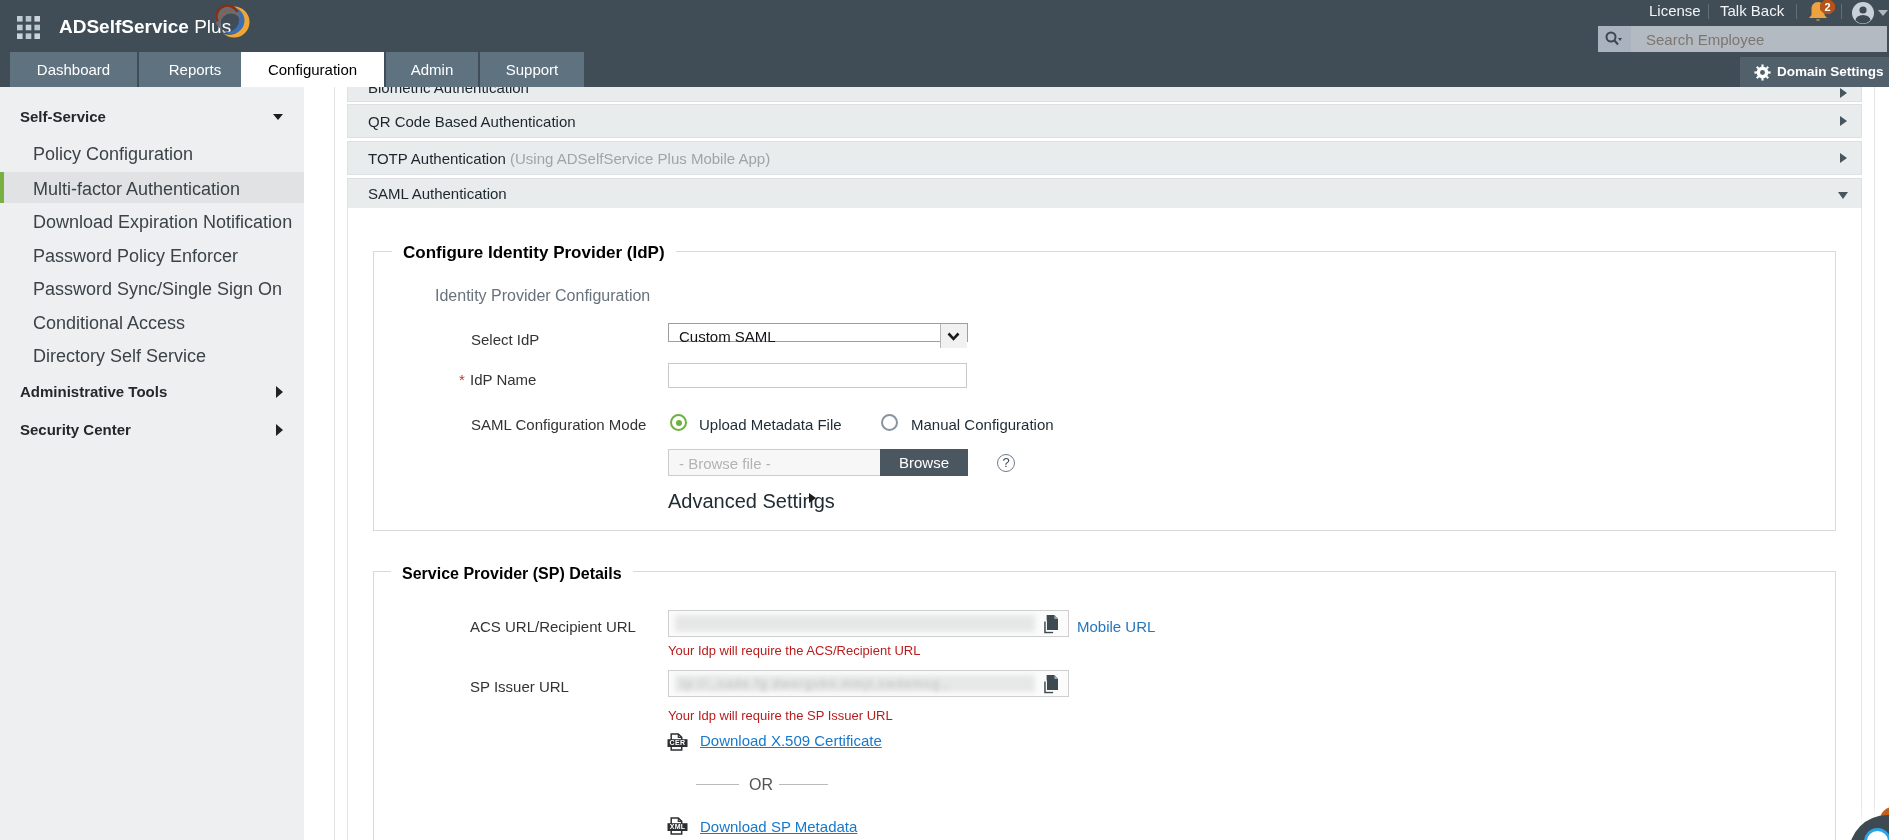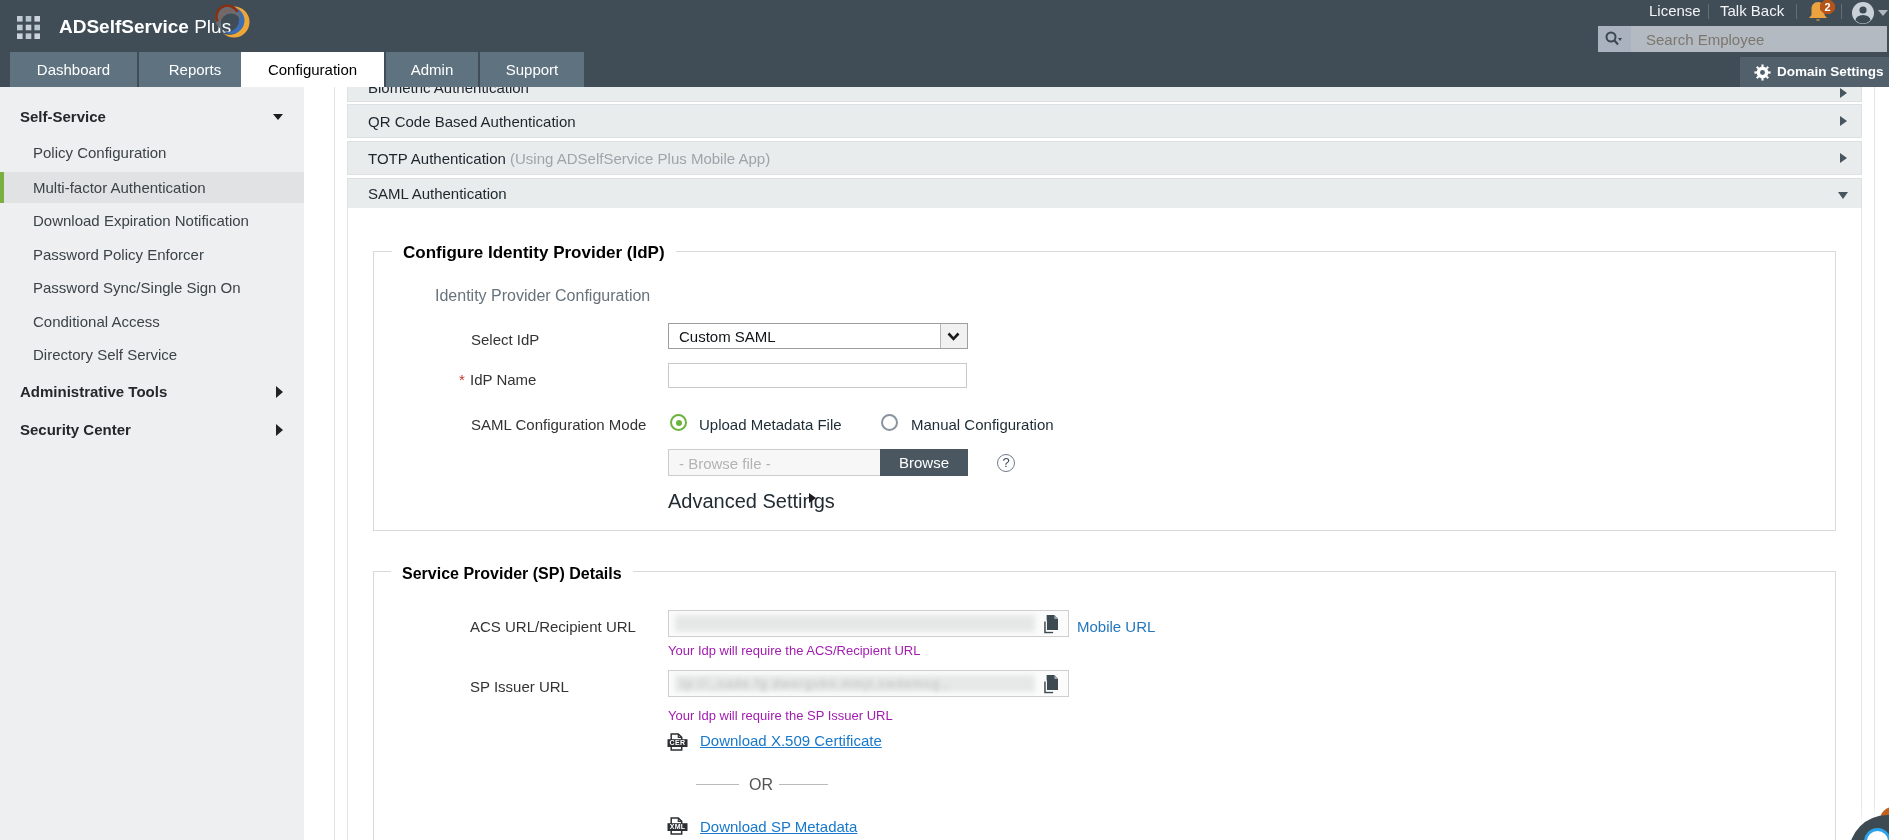--- a/index.html
+++ b/index.html
@@ -16,36 +16,36 @@
 #srch{position:absolute;left:1598px;top:26px;width:289px;height:26px;background:#b3bac1}
 #srchicon{position:absolute;left:1598px;top:26px;width:33px;height:26px;background:#a9b2be}
 #srchtxt{position:absolute;left:1646px;top:31px;color:#7d766f;font-size:15px}
 #domset{position:absolute;left:1740px;top:57px;width:174px;height:30px;background:#51606b;z-index:55;
  color:#fff;font-size:13.5px;font-weight:bold;line-height:30px;white-space:nowrap}
 .toplink{position:absolute;top:2px;color:#f2f4f5;font-size:15px}
 .topdiv{position:absolute;top:4px;width:1px;height:15px;background:#626d76}
 
 #sbar{position:absolute;left:0;top:87px;width:304px;height:753px;background:#edeff0}
 .sb-h{position:absolute;left:20px;color:#24282b;font-size:15px;font-weight:bold}
-.sb-i{position:absolute;left:33px;color:#3c4348;font-size:15px}
+.sb-i{position:absolute;left:33px;color:#3c4348;font-size:18px}
 .sb-sel{position:absolute;left:0;top:172px;width:304px;height:31px;background:#e0e2e3;border-left:4px solid #79b041}
 
 .aline{position:absolute;width:1px;background:#e3e4e5}
 .acc{position:absolute;left:347px;width:1515px;height:34px;background:#e9eced;border:1px solid #dde1e3;
  font-size:15px;color:#1d262d;line-height:33px;padding-left:20px}
 .car-r{position:absolute;width:0;height:0;border-left:7px solid #47555f;border-top:5px solid transparent;border-bottom:5px solid transparent}
 .car-d{position:absolute;width:0;height:0;border-top:7px solid #47555f;border-left:5px solid transparent;border-right:5px solid transparent}
 #samlbody{position:absolute;left:347px;top:208px;width:1515px;height:632px;background:#fff;
  border-left:1px solid #e3e6e7;border-right:1px solid #e3e6e7}
 
 .fs{position:absolute;left:373px;width:1463px;border:1px solid #d9d9d9}
 .leg{position:absolute;background:#fff;padding:0 11px;font-size:17px;font-weight:bold;color:#000}
 .lbl{position:absolute;font-size:15px;color:#333}
 .inp{position:absolute;border:1px solid #c6cacc;background:#fff}
-.helper{position:absolute;font-size:13px;color:#a21caf}
+.helper{position:absolute;font-size:13px;color:#b91c1c}
 .blulink{position:absolute;font-size:15px;color:#1878cc;text-decoration:underline}
 </style>
 </head>
 <body>
 <div id="rt">
 
 <div id="sbar"></div>
 <div class="sb-sel"></div>
 <div class="sb-h" style="top:108px">Self-Service</div>
 <div class="ab" style="left:273px;top:114px;width:0;height:0;border-top:6px solid #1c1c1c;border-left:5.5px solid transparent;border-right:5.5px solid transparent"></div>
@@ -75,21 +75,21 @@
 
 <div id="samlbody"></div>
 
 <div class="fs" style="top:251px;height:280px"></div>
 <div class="leg" style="left:392px;top:243px">Configure Identity Provider (IdP)</div>
 
 <div class="lbl" style="left:435px;top:287px;color:#68727b;font-size:16px">Identity Provider Configuration</div>
 
 <div class="lbl" style="left:471px;top:331px">Select IdP</div>
 
-<div class="ab" style="left:668px;top:323px;width:300px;height:26px;border:1px solid #9b9fa2;background:#fff">
+<div class="ab" style="left:668px;top:323px;width:300px;height:19px;border:1px solid #9b9fa2;background:#fff">
   <div style="position:absolute;left:10px;top:4px;font-size:15px;color:#101418">Custom SAML</div>
   <div style="position:absolute;right:0;top:0;width:27px;height:24px;background:#f1f1f1;border-left:1px solid #b5b8ba">
     <svg width="13" height="9" style="position:absolute;left:6px;top:8px" viewBox="0 0 13 9">
       <path d="M1.5 1.5 L6.5 6.8 L11.5 1.5" fill="none" stroke="#1a1a1a" stroke-width="2.6"></path>
     </svg>
   </div>
 </div>
 
 <div class="lbl" style="left:459px;top:371px;color:#c0392b">*</div>
 <div class="lbl" style="left:470px;top:371px">IdP Name</div>

